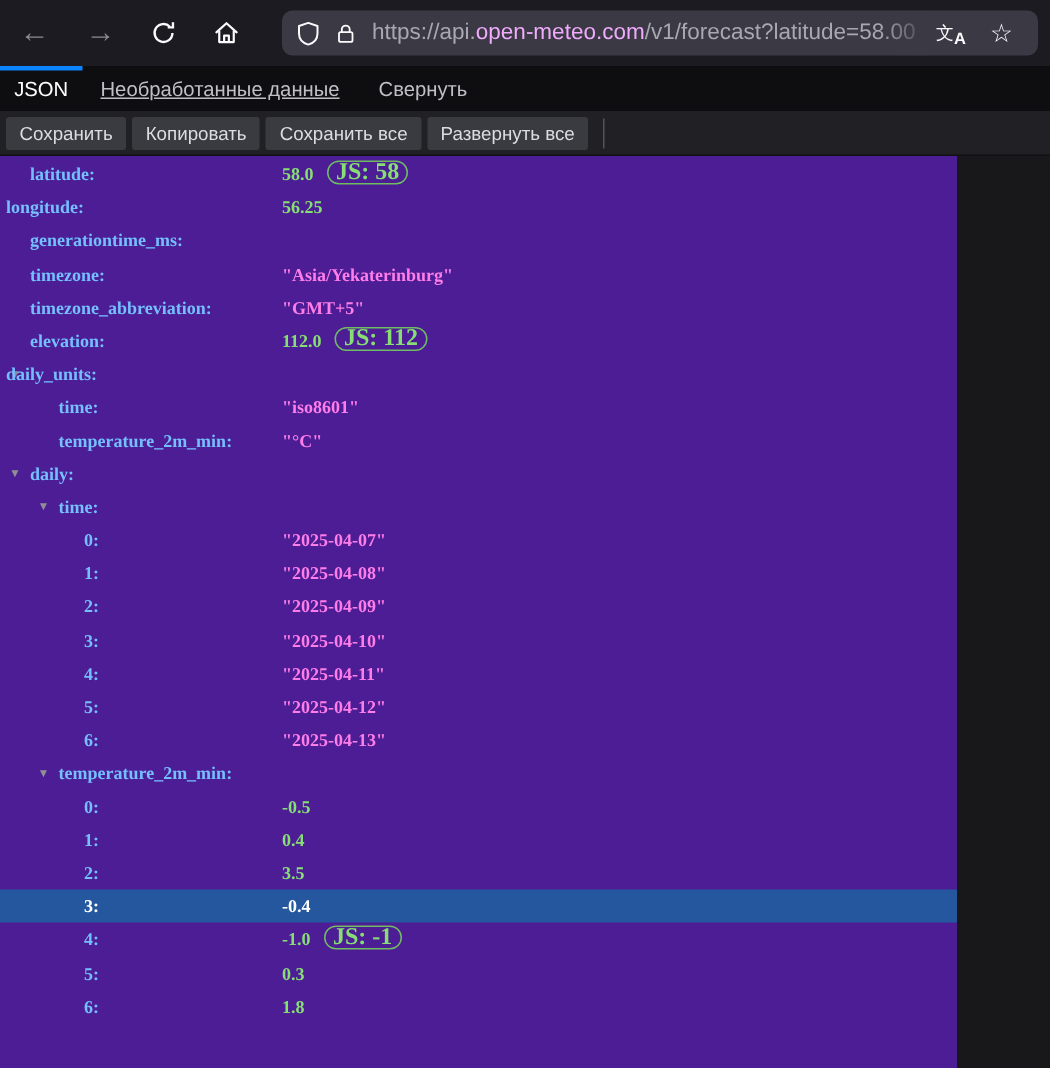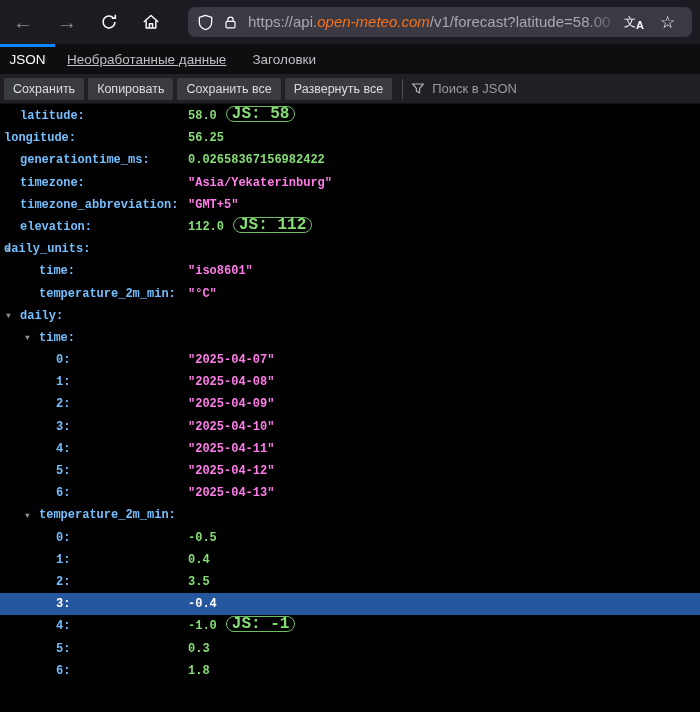--- a/index.html
+++ b/index.html
@@ -10,21 +10,21 @@
   .chrome { position:relative; width:700px; height:44px; background:#1c1b22; }
   .nav-icons { position:absolute; top:0; left:0; height:44px; display:flex; align-items:center; }
   .nav-btn { width:34px; height:34px; display:flex; align-items:center; justify-content:center;
              margin-left:6px; border-radius:4px; }
   .arrow { font-size:20px; color:#8a8a91; font-weight:400; }
   .urlbar { position:absolute; left:188px; top:7px; width:504px; height:30px;
             background:#3a3944; border-radius:7px; display:flex; align-items:center; }
   .urlbar .site-icons { display:flex; align-items:center; gap:9px; padding:0 10px 0 9px; }
   .url-text { position:relative; width:372px; height:30px; line-height:30px; overflow:hidden;
               white-space:nowrap; font-size:15px; color:#a9a8b2; }
-  .url-text .domain { color:#f97316;font-style:italic; }
+  .url-text .domain { color:#f0abfc; }
   .url-fade { position:absolute; right:0; top:0; width:34px; height:30px;
               background:linear-gradient(to right, rgba(58,57,68,0), #3a3944); }
   .url-end-icons { display:flex; align-items:center; gap:16px; margin-left:4px; }
   .translate-glyph { color:#fbfbfe; font-size:12px; white-space:nowrap; }
   .translate-glyph b { font-size:11px; font-weight:700; position:relative; top:3px; }
   .star-glyph { color:#fbfbfe; font-size:17px; }
 
   
   .tabrow { position:relative; width:700px; height:30px; background:#0e0e10; display:flex; align-items:center; }
   .tab-indicator { position:absolute; top:0; left:0; width:55px; height:3px; background:#0a84ff; }
@@ -40,22 +40,22 @@
   .tb-btn { background:#3a3a41; color:#dcdce1; font-size:12.5px; border:none; border-radius:2px;
             height:22px; padding:0 9px; margin-left:4px; display:flex; align-items:center;
             font-family:"Liberation Sans", sans-serif; }
   .tb-sep { width:1px; height:20px; background:#52525a; margin:0 8px 0 10px; }
   .search-wrap { display:flex; align-items:center; gap:7px; }
   .search-input { background:transparent; border:none; outline:none; color:#9b9ba3;
                   font-size:13px; width:200px; font-family:"Liberation Sans", sans-serif; }
   .search-input::placeholder { color:#9b9ba3; opacity:1; }
 
   
-  .content { width:700px; height:608px; background:#000000; padding-top:1px;
-             font-family:Liberation Mono, monospace; font-size:12px; font-weight:600; }
+  .content { width:638px; height:608px; background:#4c1d95; padding-top:1px;
+             font-family:Liberation Serif, serif; font-size:12px; font-weight:600; }
   .row { position:relative; height:22.2px; line-height:22.2px; white-space:nowrap; }
   .row.selected { background:#24579e; }
   .row.selected .key, .row.selected .val { color:#ffffff !important; }
   .twisty { position:absolute; font-size:8px; color:#8f8f94; top:0.5px; }
   .key { position:absolute; color:#75bfff; }
   .val { position:absolute; left:188px; }
   .val.number { color:#86de74; }
   .val.string { color:#ff7de9; }
   .badge { display:inline-block; margin-left:9px; padding:0 5px; border:1px solid #6fbc63;
            border-radius:8px; color:#86de74; font-size:16px; line-height:14px;
@@ -115,52 +115,43 @@
       <span class="star-glyph">☆</span>
     </div>
   </div>
 </div>
 
 <div class="tabrow">
   <div class="tab-indicator"></div>
 
 <div class="tab active">JSON</div>
     <div class="tab">Необработанные данные</div>
-    <div class="tab">Заголовки</div>
+    <div class="tab">Свернуть</div>
   </div>
 
 <div class="toolbar">
 
   <button class="tb-btn">Сохранить</button>
     <button class="tb-btn">Копировать</button>
     <button class="tb-btn">Сохранить все</button>
     <button class="tb-btn">Развернуть все</button>
     <div class="tb-sep"></div>
-  <div class="search-wrap">
-    <span>
-      <svg width="14" height="14" viewBox="0 0 14 14">
-        <path d="M1.6 2 H12.4 L8.6 6.4 V10.9 L5.4 9.3 V6.4 Z" fill="none" stroke="#b1b1b8" stroke-width="1.2" stroke-linejoin="round"></path>
-      </svg>
-    </span>
-    <input class="search-input" type="text" placeholder="Поиск в JSON" style="">
-  </div>
 </div>
 
 <div class="content">
     <div class="row">
       <span class="key" style="left: 20px;">latitude:</span>
       <span class="val number">58.0<span class="badge">JS: 58</span></span>
     </div>
     <div class="row">
       <span class="key" style="left: 4px;">longitude:</span>
       <span class="val number">56.25</span>
     </div>
     <div class="row">
       <span class="key" style="left: 20px;">generationtime_ms:</span>
-      <span class="val number">0.02658367156982422</span>
     </div>
     <div class="row">
       <span class="key" style="left: 20px;">timezone:</span>
       <span class="val string">"Asia/Yekaterinburg"</span>
     </div>
     <div class="row">
       <span class="key" style="left: 20px;">timezone_abbreviation:</span>
       <span class="val string">"GMT+5"</span>
     </div>
     <div class="row">

